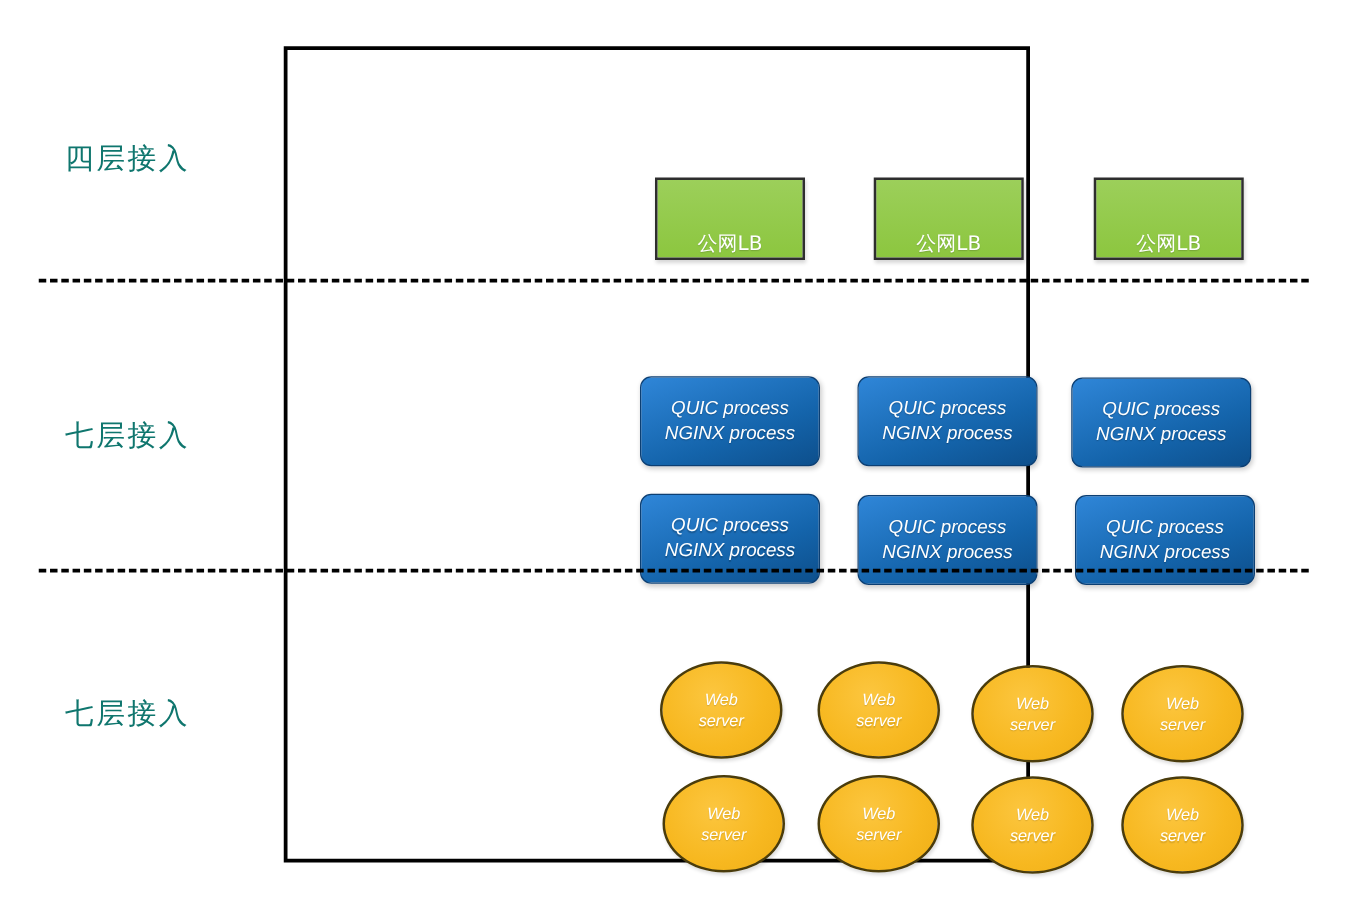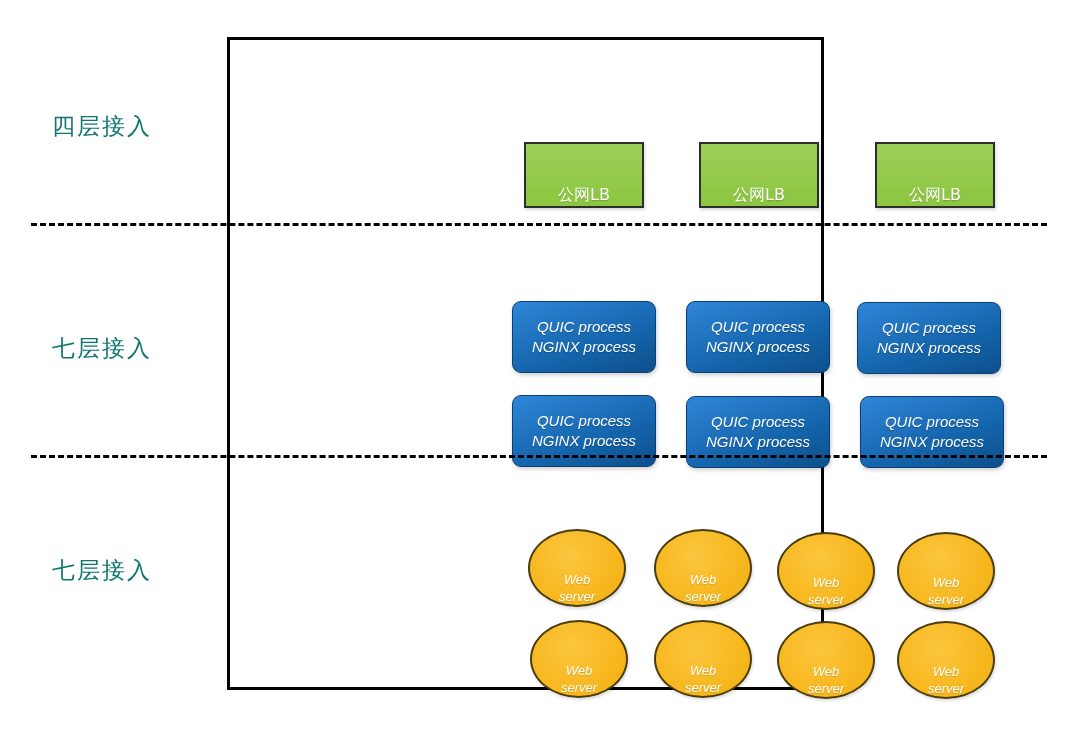--- a/index.html
+++ b/index.html
@@ -113,21 +113,21 @@
     position: absolute;
     width: 98px;
     height: 78px;
     border-radius: 50%;
     background: radial-gradient(circle at 42% 34%, #fcc63f 0%, #f7b820 58%, #efae16 100%);
     border: 2px solid #4a3c0c;
     box-sizing: border-box;
     display: flex;
     flex-direction: column;
     align-items: center;
-    justify-content: flex-end;
+    justify-content: center;
     color: #ffffff;
     font-size: 13px;
     line-height: 17px;
     text-shadow: 0 1px 1px rgba(0,0,0,0.15);
     box-shadow: 1px 2px 3px rgba(0,0,0,0.14);
   }
   #ws-0 { left: 298px; top: 489px; }
   #ws-1 { left: 424px; top: 489px; }
   #ws-2 { left: 547px; top: 492px; }
   #ws-3 { left: 667px; top: 492px; }

